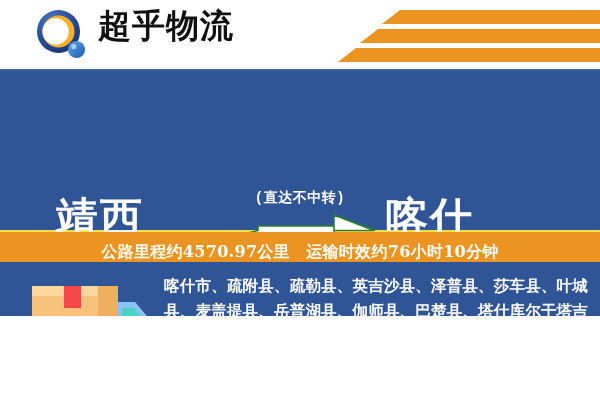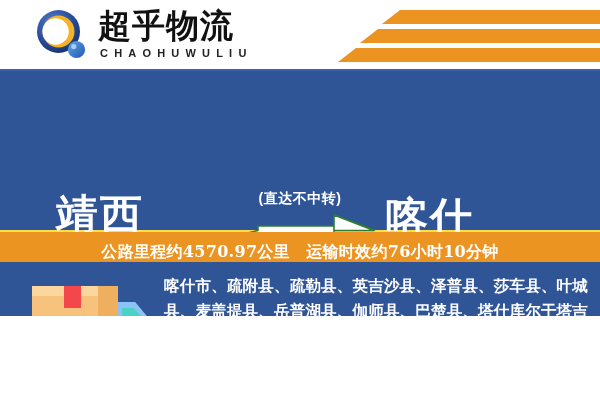--- a/index.html
+++ b/index.html
@@ -38,26 +38,26 @@
 
   
   .route{position:absolute;left:0;top:71px;width:600px;height:159px;background:#2f5597;}
 
   .city{
     position:absolute;top:124px;
     font-family:"DejaVu Serif","Liberation Serif",serif;
     font-size:42px;line-height:46px;font-weight:700;color:#ffffff;
     white-space:nowrap;letter-spacing:2px;
   }
-  .city.origin{left:56px;font-family:Liberation Mono, monospace;}
+  .city.origin{left:56px;}
   .city.dest{left:386px;text-decoration:underline;}
 
   .direct-note{
     position:absolute;left:0;right:0;top:118px;text-align:center;
-    font-family:Liberation Sans, sans-serif;
+    font-family:Liberation Mono, monospace;
     font-size:14px;line-height:18px;color:#ffffff;font-weight:600;
     letter-spacing:.5px;
   }
   .arrow-wrap{position:absolute;left:222px;top:142px;width:156px;height:38px;}
   .roundtrip{
     position:absolute;left:0;right:0;top:186px;text-align:center;
     font-family:"DejaVu Sans","Liberation Sans",sans-serif;
     font-size:14px;line-height:18px;color:#ffffff;font-weight:700;
     letter-spacing:.5px;
   }
@@ -110,21 +110,20 @@
         <circle cx="25.5" cy="23.5" r="21.5" fill="url(#gq)"></circle>
         <path d="M25.5 7.5a16 16 0 1 0 0 32 16 16 0 0 0 0-32z" fill="#f6b224"></path>
         <circle cx="22.6" cy="23.5" r="13.2" fill="#ffffff"></circle>
         <circle cx="43.5" cy="41.5" r="8.6" fill="url(#gd)"></circle>
         <circle cx="40.8" cy="38.6" r="2.6" fill="#ffffff" opacity=".55"></circle>
       </svg>
     </div>
 
     <div class="brand-block">
       <div class="brand-cn">超乎物流</div>
-      <div class="brand-en">CHAOHUWULIU</div>
     </div>
 
     <div class="stripes">
       <div class="stripe s1"></div>
       <div class="stripe s2"></div>
       <div class="stripe s3"></div>
     </div>
 
     <div class="header-rule"></div>
   </div>

